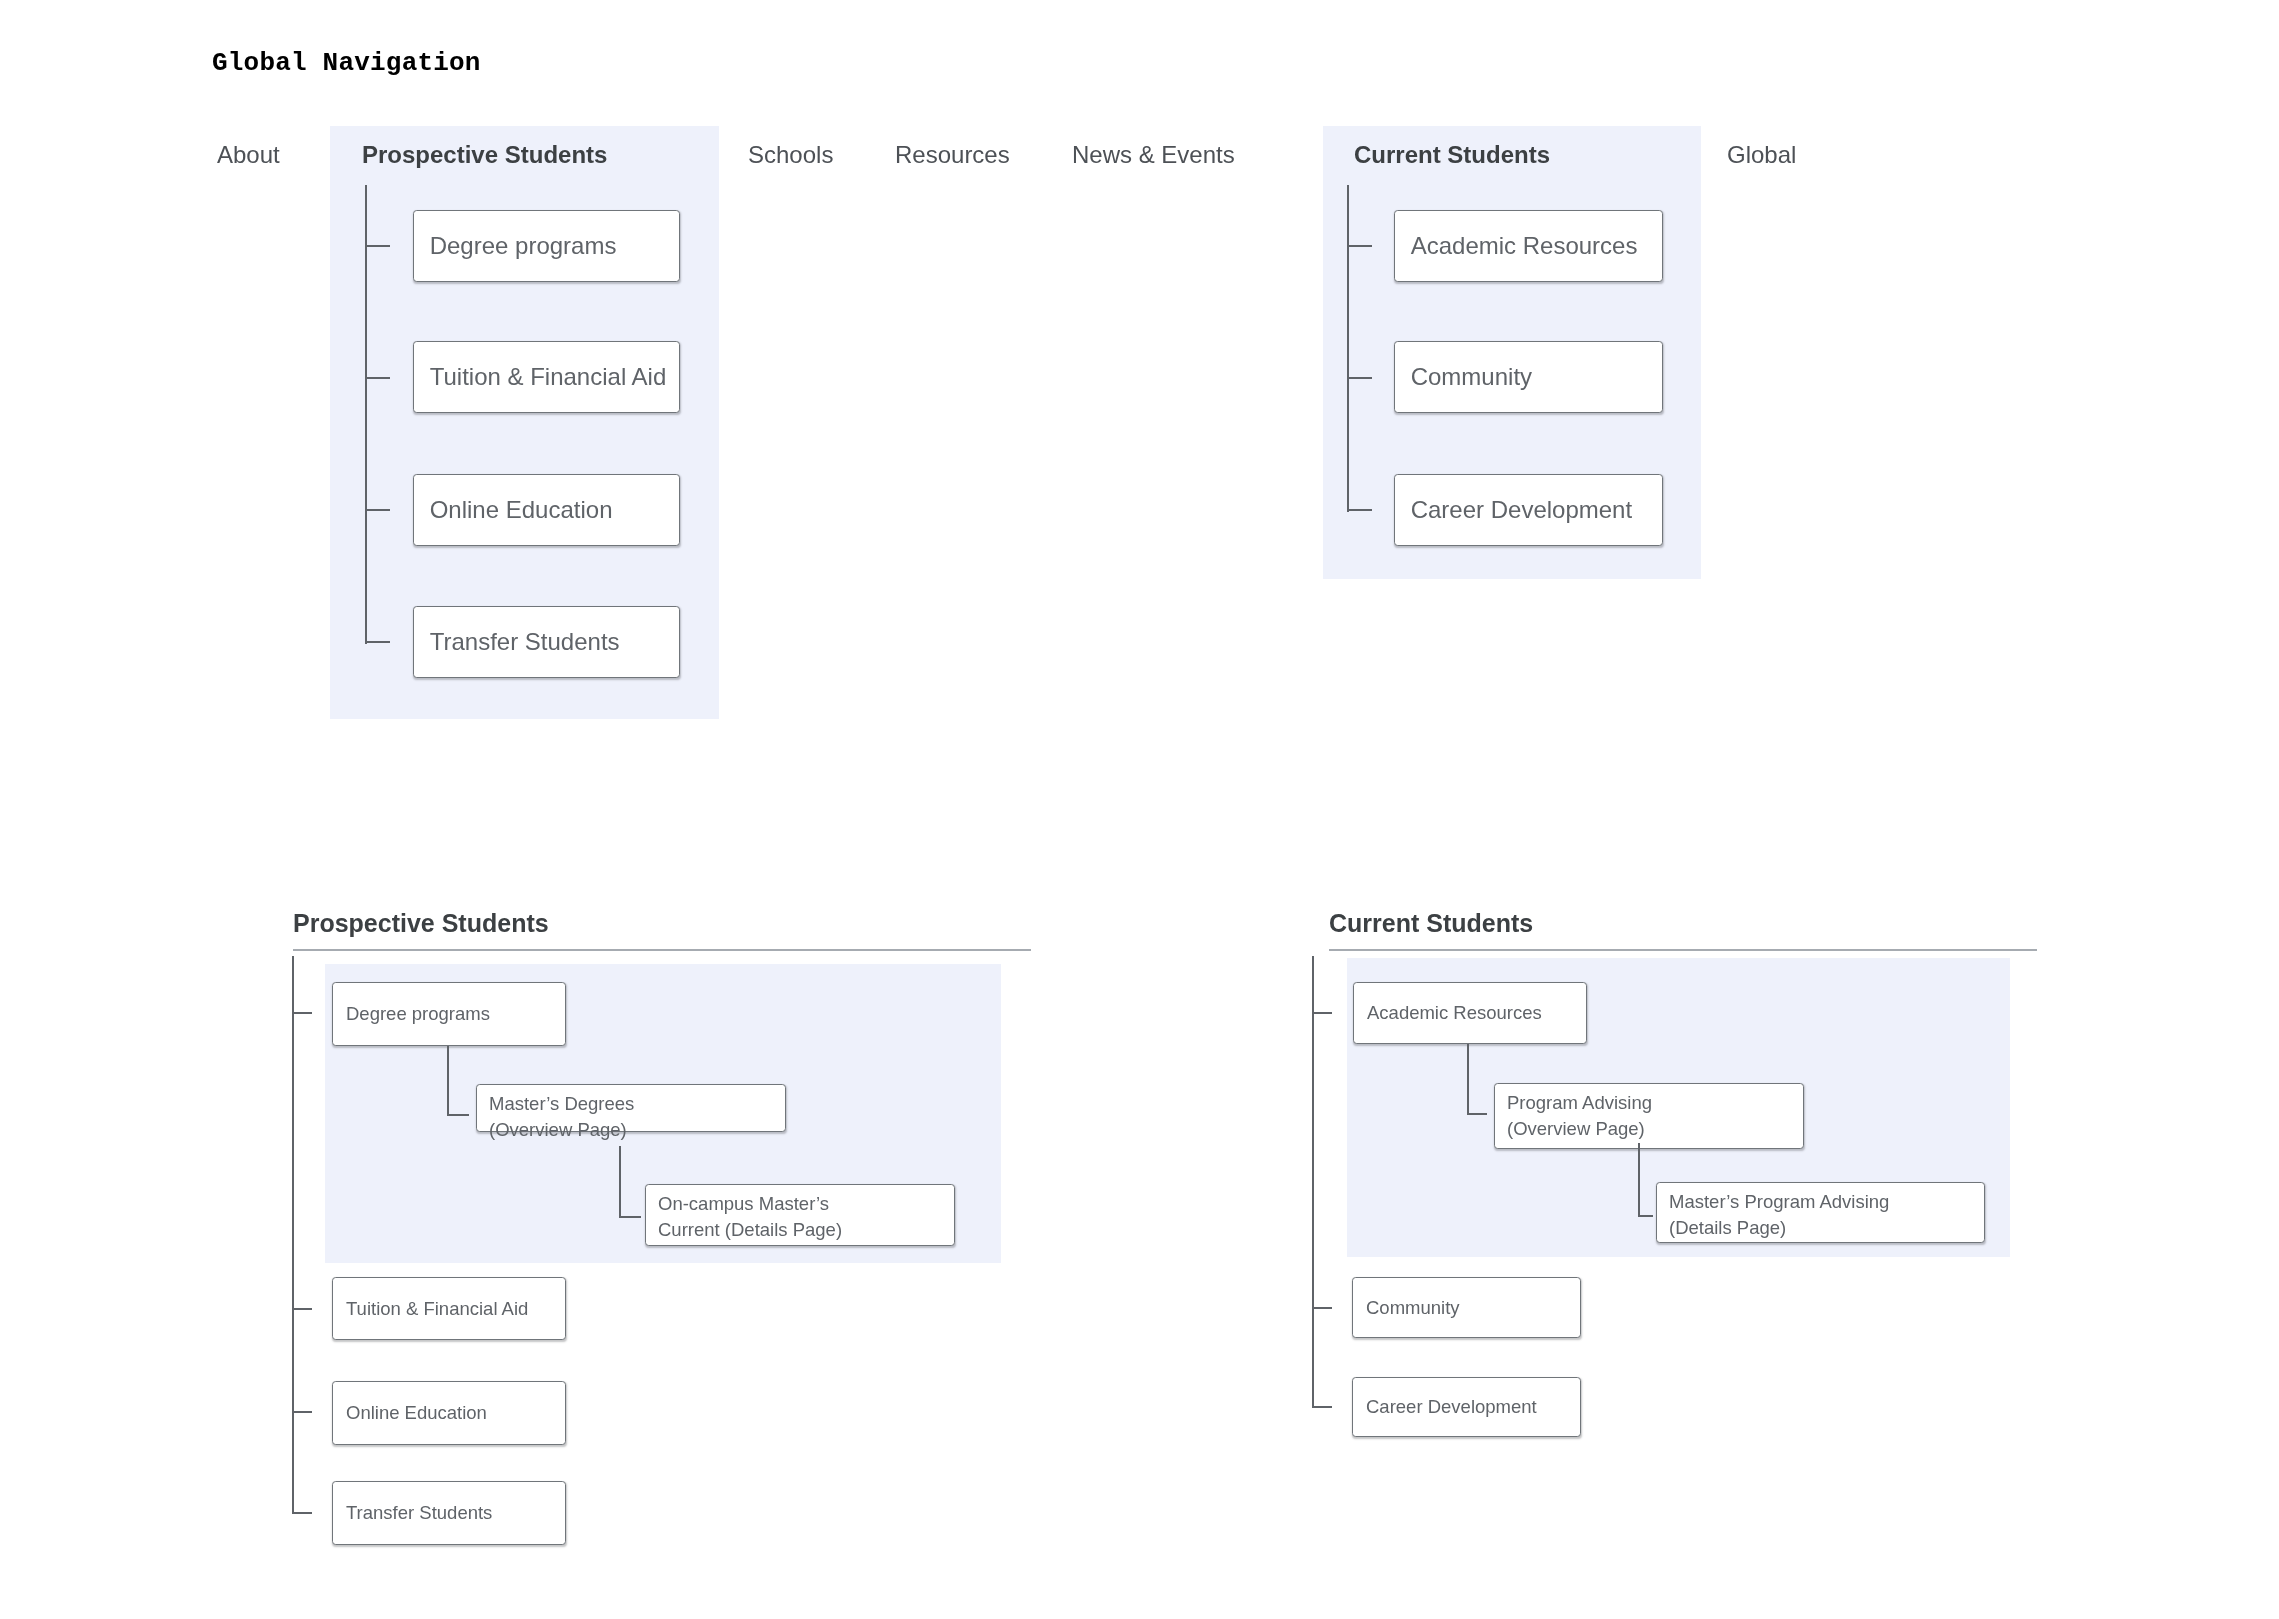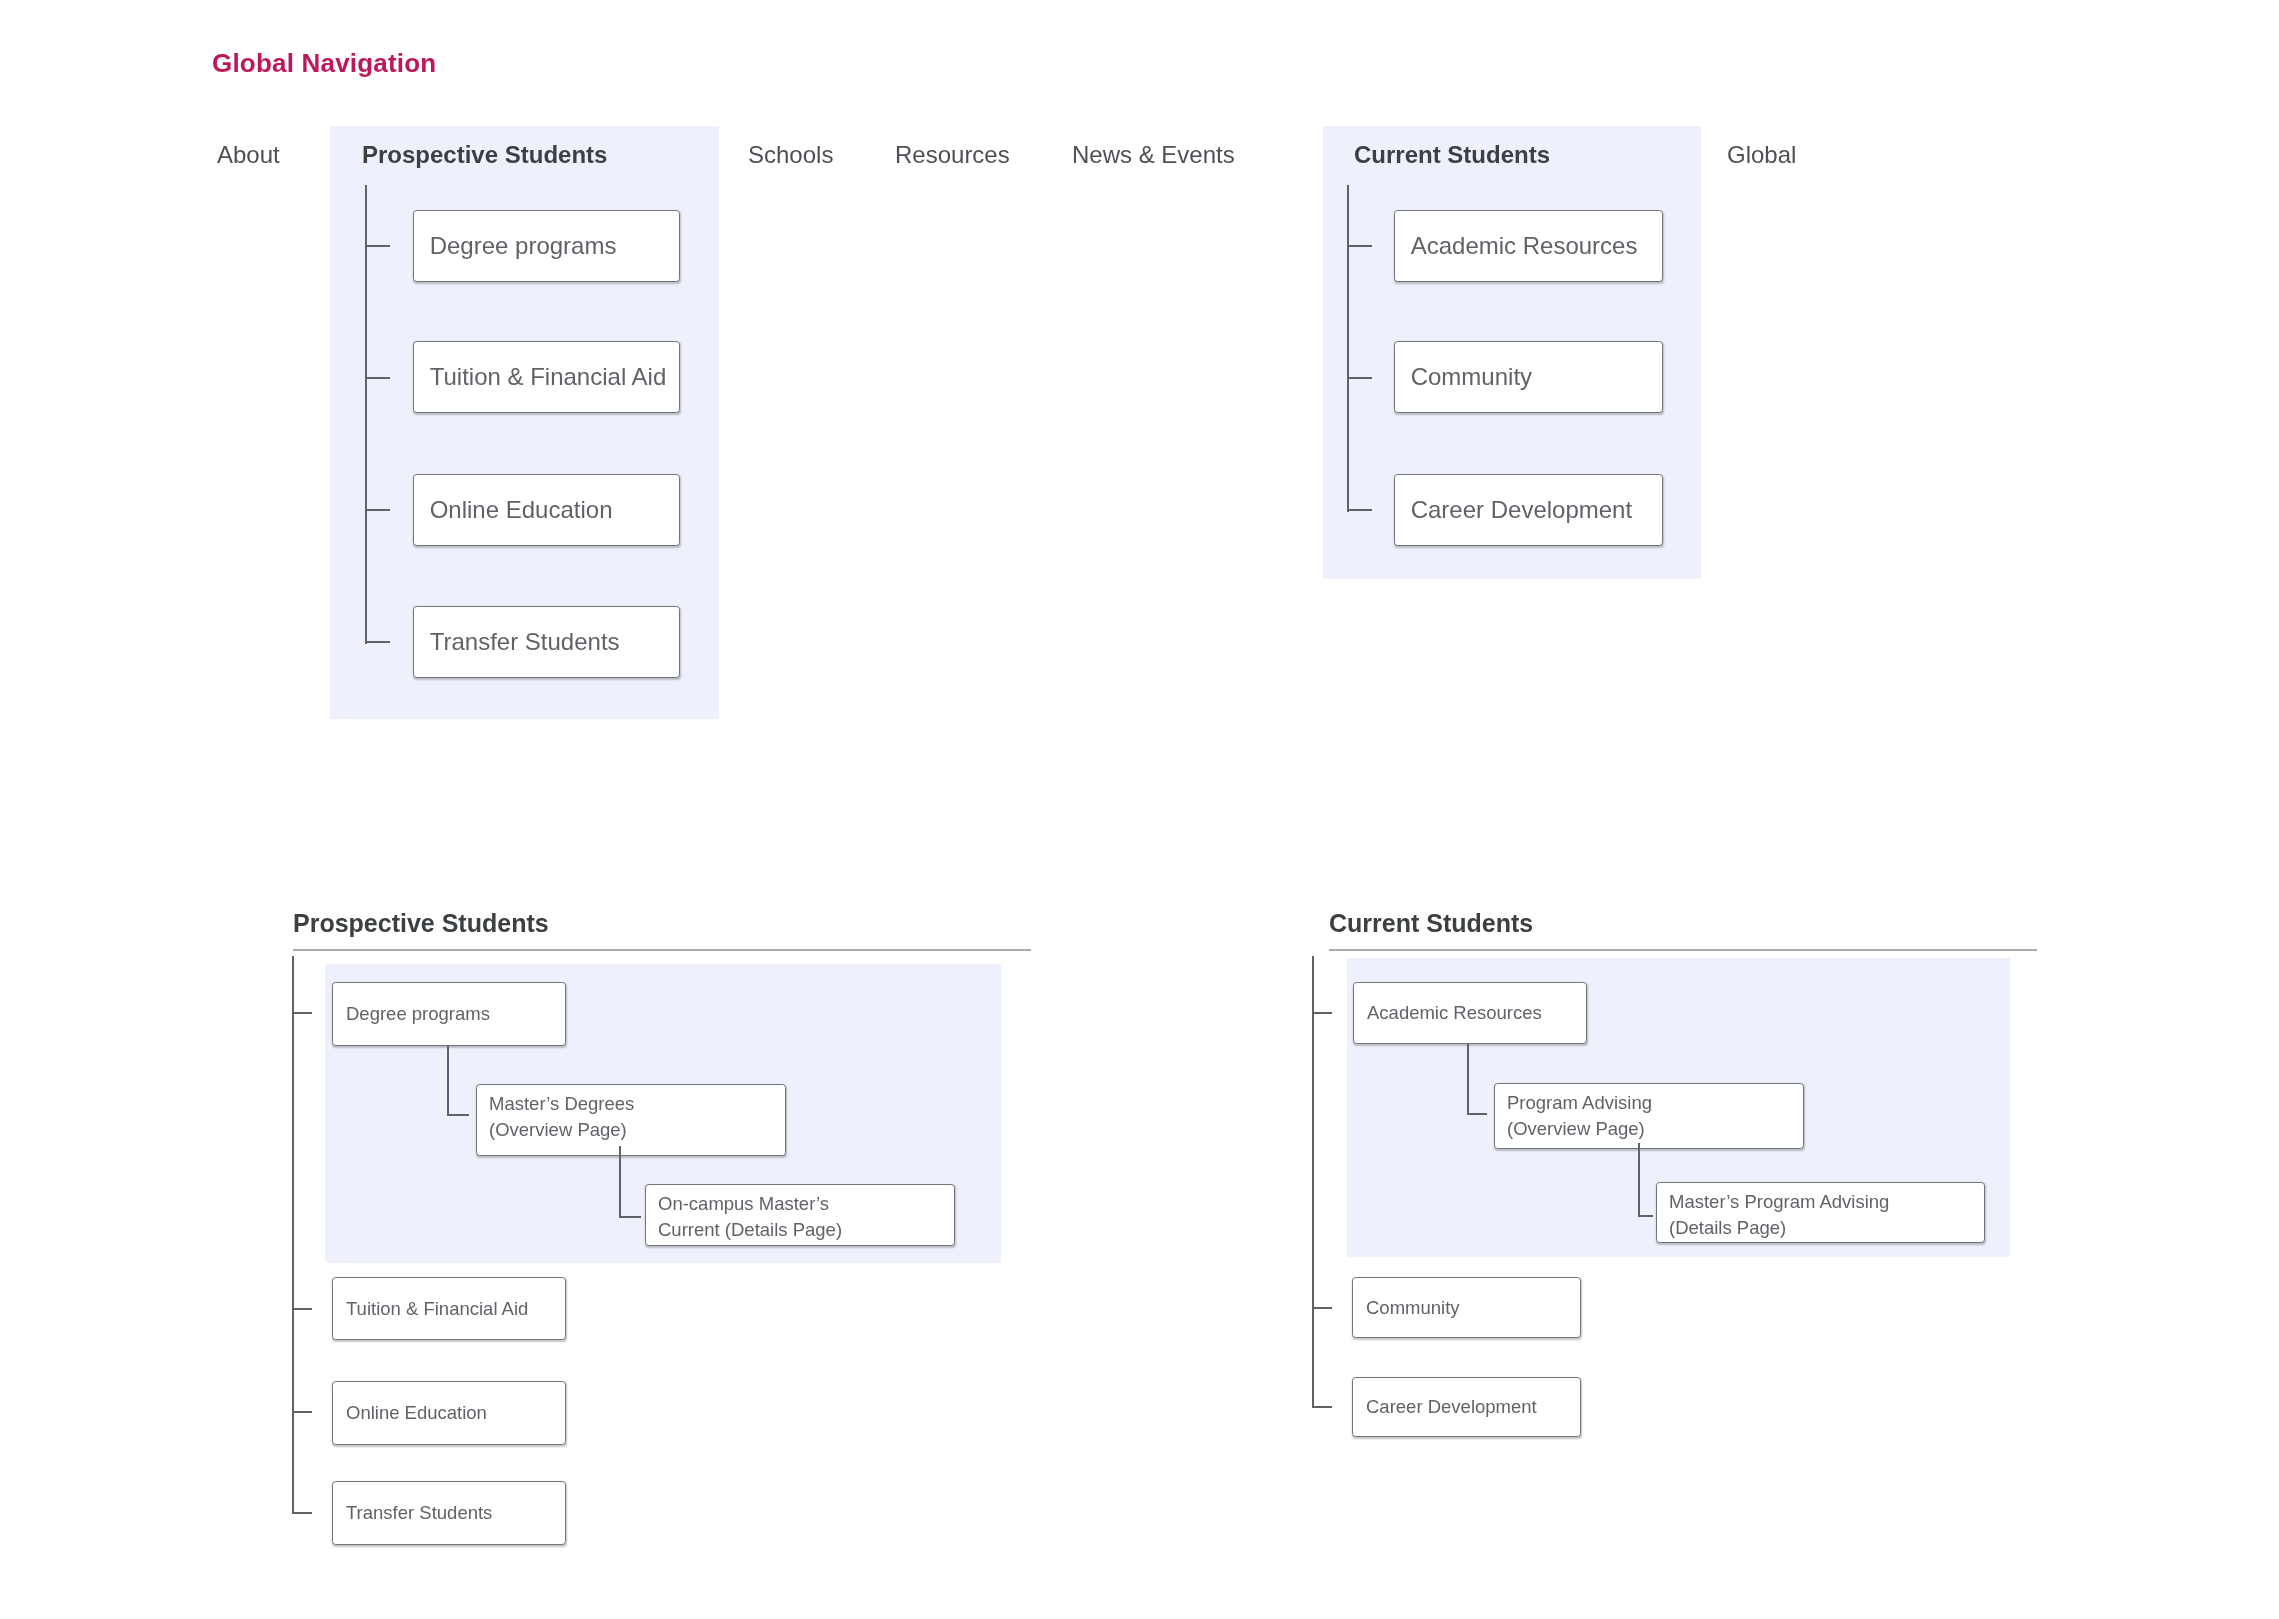--- a/index.html
+++ b/index.html
@@ -1,19 +1,19 @@
 <!DOCTYPE html>
 <html style="font-size:14.8px"><head>
 <meta charset="utf-8">
 <style>
   html,body{margin:0;padding:0;background:#ffffff;}
   body{width:2280px;height:1620px;position:relative;overflow:hidden;
        font-family:"Liberation Sans","DejaVu Sans",sans-serif;color:#4d5156;}
   .abs{position:absolute;}
-  .title{font-size:26px;font-weight:bold;color:#be185d;letter-spacing:0.2px;}
+  .title{font-size:26px;font-weight:bold;color:#000000;letter-spacing:0.2px;font-family:Liberation Mono, monospace;}
   .navitem{font-size:24px;color:#4d5156;white-space:nowrap;}
   .panel{background:#eef1fb;}
   .pheading{font-size:24px;font-weight:bold;color:#3c4043;white-space:nowrap;}
   .sheading{font-size:25px;font-weight:bold;color:#3c4043;white-space:nowrap;}
   .rule{background:#a6abb1;height:1.8px;}
   .cline{background:#5f6368;}
   .box{background:#ffffff;border:1.8px solid #70757a;border-radius:3.7px;
        box-shadow:0.9px 1.8px 1.8px rgba(60,64,67,.3);box-sizing:border-box;
        display:flex;align-items:center;color:#5f6368;}
   .boxlg{font-size:24px;padding-left:15.7px;}
@@ -79,21 +79,21 @@
 <div class="abs cline" style="left:292px;top:1512px;width:20px;height:1.8px;"></div>
 
 <div class="abs panel" style="left:325px;top:964px;width:676px;height:299px;"></div>
 
 <div class="abs box boxsm" style="left:332px;top:982px;width:234px;height:64px;">
     <span>Degree programs</span>
   </div>
 
 <div class="abs cline" style="left:447px;top:1046px;width:1.8px;height:70px;"></div>
 <div class="abs cline" style="left:447px;top:1114px;width:22px;height:1.8px;"></div>
-<div class="abs box box2" style="left:476px;top:1084px;width:310px;height:72px;">
+<div class="abs box box2" style="left:476px;top:1084px;width:310px;height:48px;">
     <span>Master’s Degrees (Overview Page)</span>
   </div>
 
 <div class="abs cline" style="left:619px;top:1146px;width:1.8px;height:71px;"></div>
 <div class="abs cline" style="left:619px;top:1216px;width:22px;height:1.8px;"></div>
 <div class="abs box box2" style="left:645px;top:1184px;width:310px;height:62px;">
     <span>On-campus Master’s Current (Details Page)</span>
   </div>
 
 <div class="abs box boxsm" style="left:332px;top:1277px;width:234px;height:63px;">

